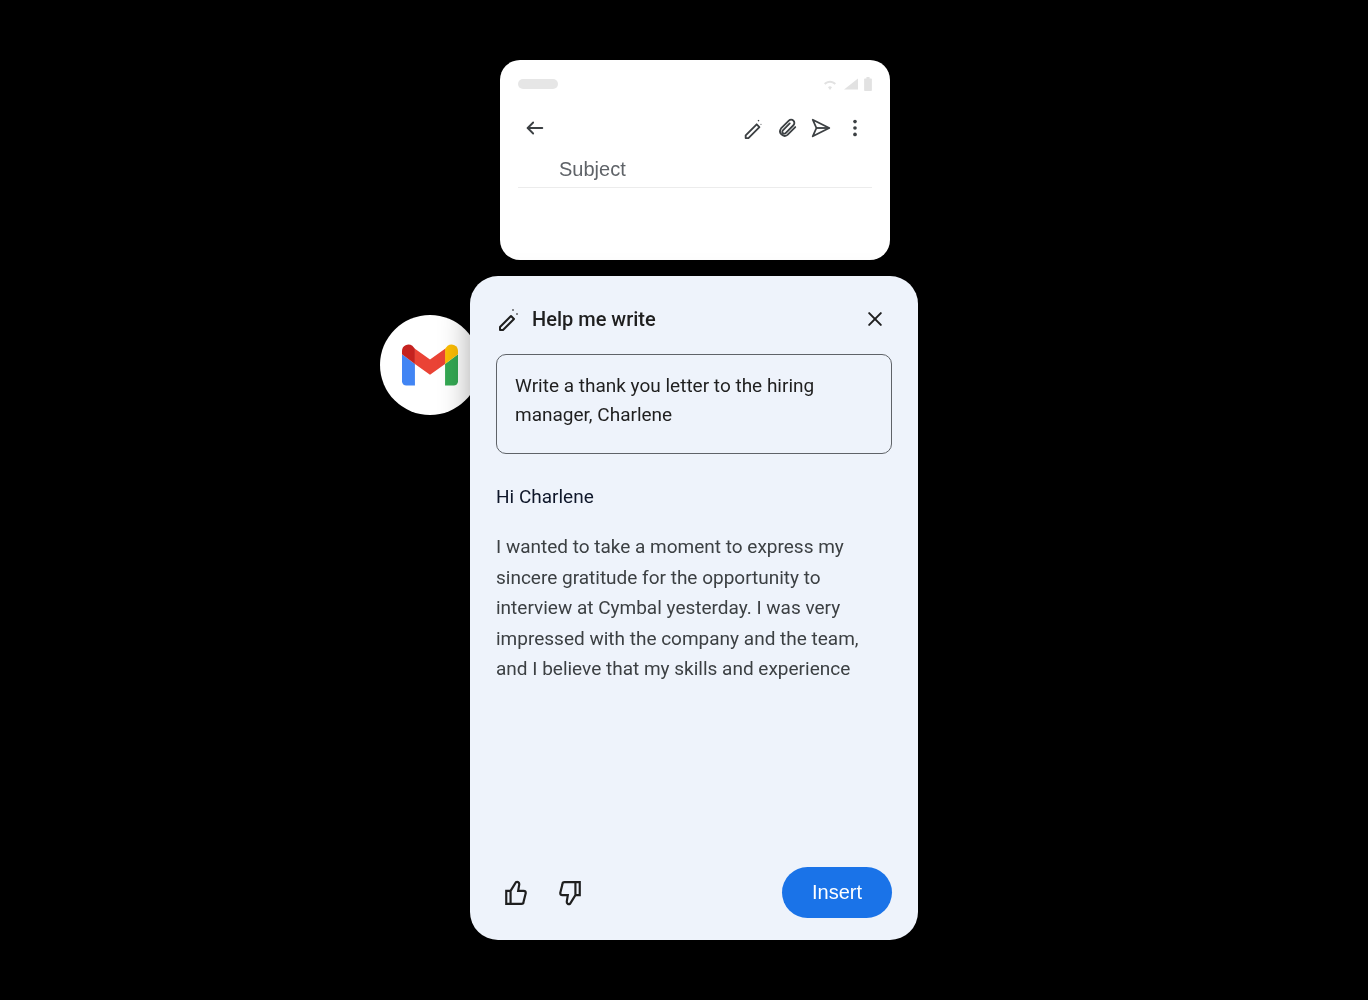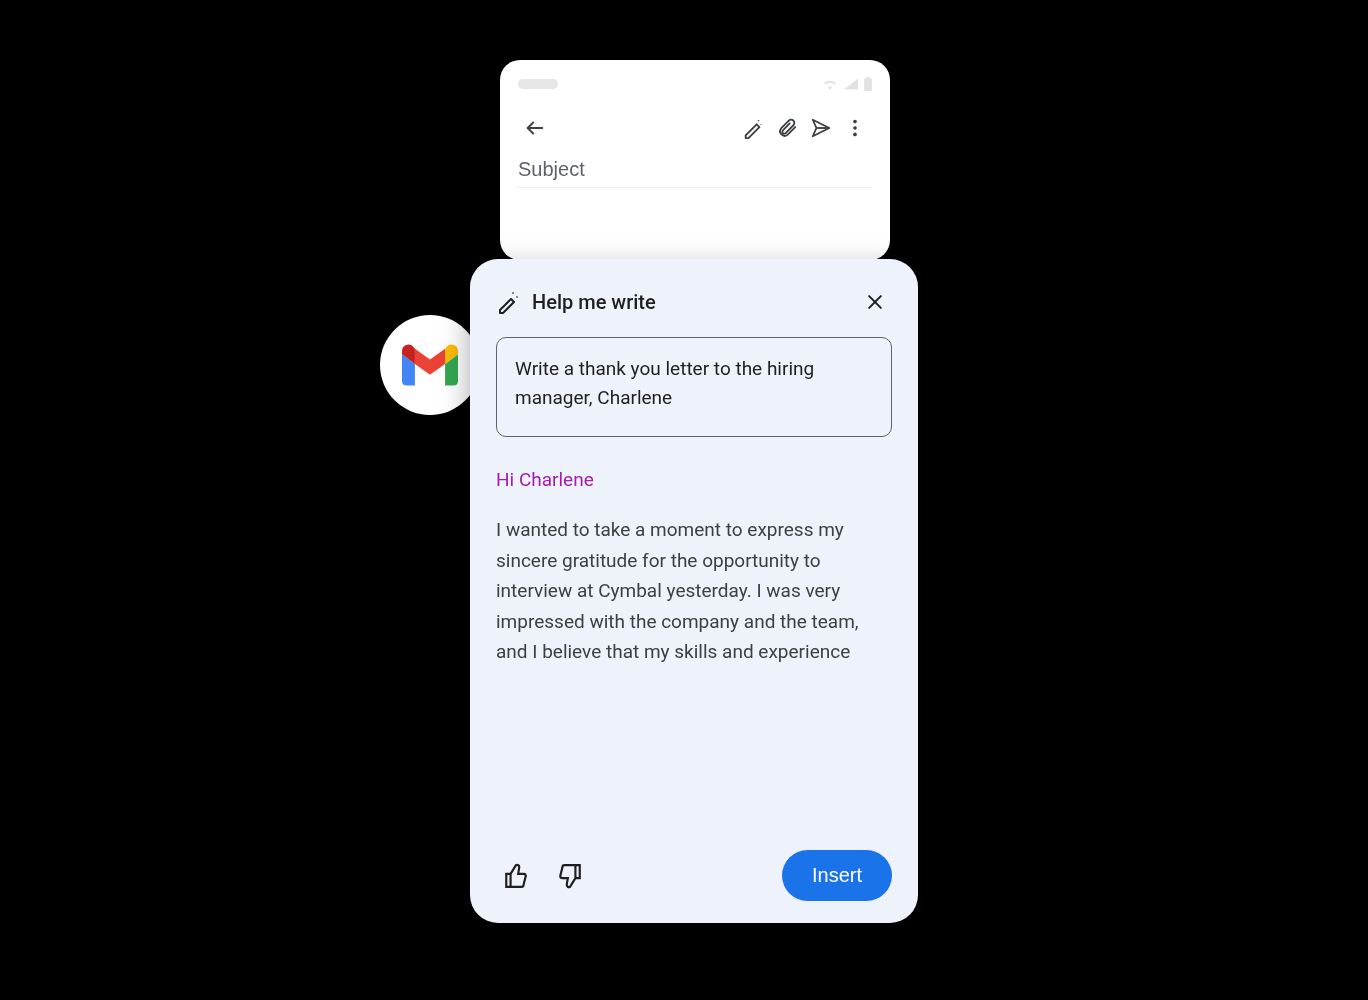--- a/index.html
+++ b/index.html
@@ -46,41 +46,41 @@
   .toolbar .tb-back { margin-right:auto; }
   .toolbar .tb-btn { width:34px; height:34px; display:flex; align-items:center; justify-content:center; cursor:pointer; }
   .toolbar svg { width:22px; height:22px; }
   .subject-row {
     margin-top: 10px;
     border-bottom: 1px solid #ececec;
     padding-bottom: 6px;
   }
   .subject-row input {
     border:none; outline:none; width:100%;
-    font-size:20px; color:#737373; background:transparent;
+    font-size:20px; color:#737373; background:transparent;margin-left:41px;
   }
   .subject-row input::placeholder { color:#5f6368; }
 
   
   .gmail-badge {
     position:absolute;
     left: -80px; top: 255px;
     width: 100px; height:100px;
     border-radius: 50%;
     background:#fff;
     display:flex; align-items:center; justify-content:center;
     box-shadow: 0 0 0 10px rgba(0,0,0,0.06), 0 6px 14px rgba(0,0,0,0.18);
   }
   .gmail-badge svg { width:56px; height:42px; }
 
   
   .panel {
     position:absolute;
     left: 10px;
-    top: 199px;
+    top: 216px;
     width: 448px;
     height: 664px;
     background: #eef3fb;
     border-radius: 28px;
     box-shadow: 0 10px 30px rgba(0,0,0,0.35);
     padding: 26px 26px 22px 26px;
     display:flex; flex-direction:column;
   }
   .panel-header {
     display:flex; align-items:center; gap:12px; margin-bottom:18px;
@@ -101,21 +101,21 @@
     font-family: inherit;
     height: 62px;
   }
   .gen-text {
     margin-top: 28px;
     font-size:19px; line-height:1.6; color:#3c4043;
     flex: 1 1 auto;
     overflow:hidden;
     position:relative;
   }
-  .gen-text .greet { margin-bottom:20px; color:#a21caf; }
+  .gen-text .greet { margin-bottom:20px; color:#0f172a; }
   .gen-fade {
     position:absolute; left:0; right:0; bottom:0; height:90px;
     background: linear-gradient(to bottom, rgba(238,243,251,0) 0%, #eef3fb 80%);
     pointer-events:none;
   }
   .panel-footer {
     display:flex; align-items:center; padding-top:14px;
   }
   .fb-btn {
     width:40px; height:40px; display:flex; align-items:center; justify-content:center; cursor:pointer; margin-right:14px;

